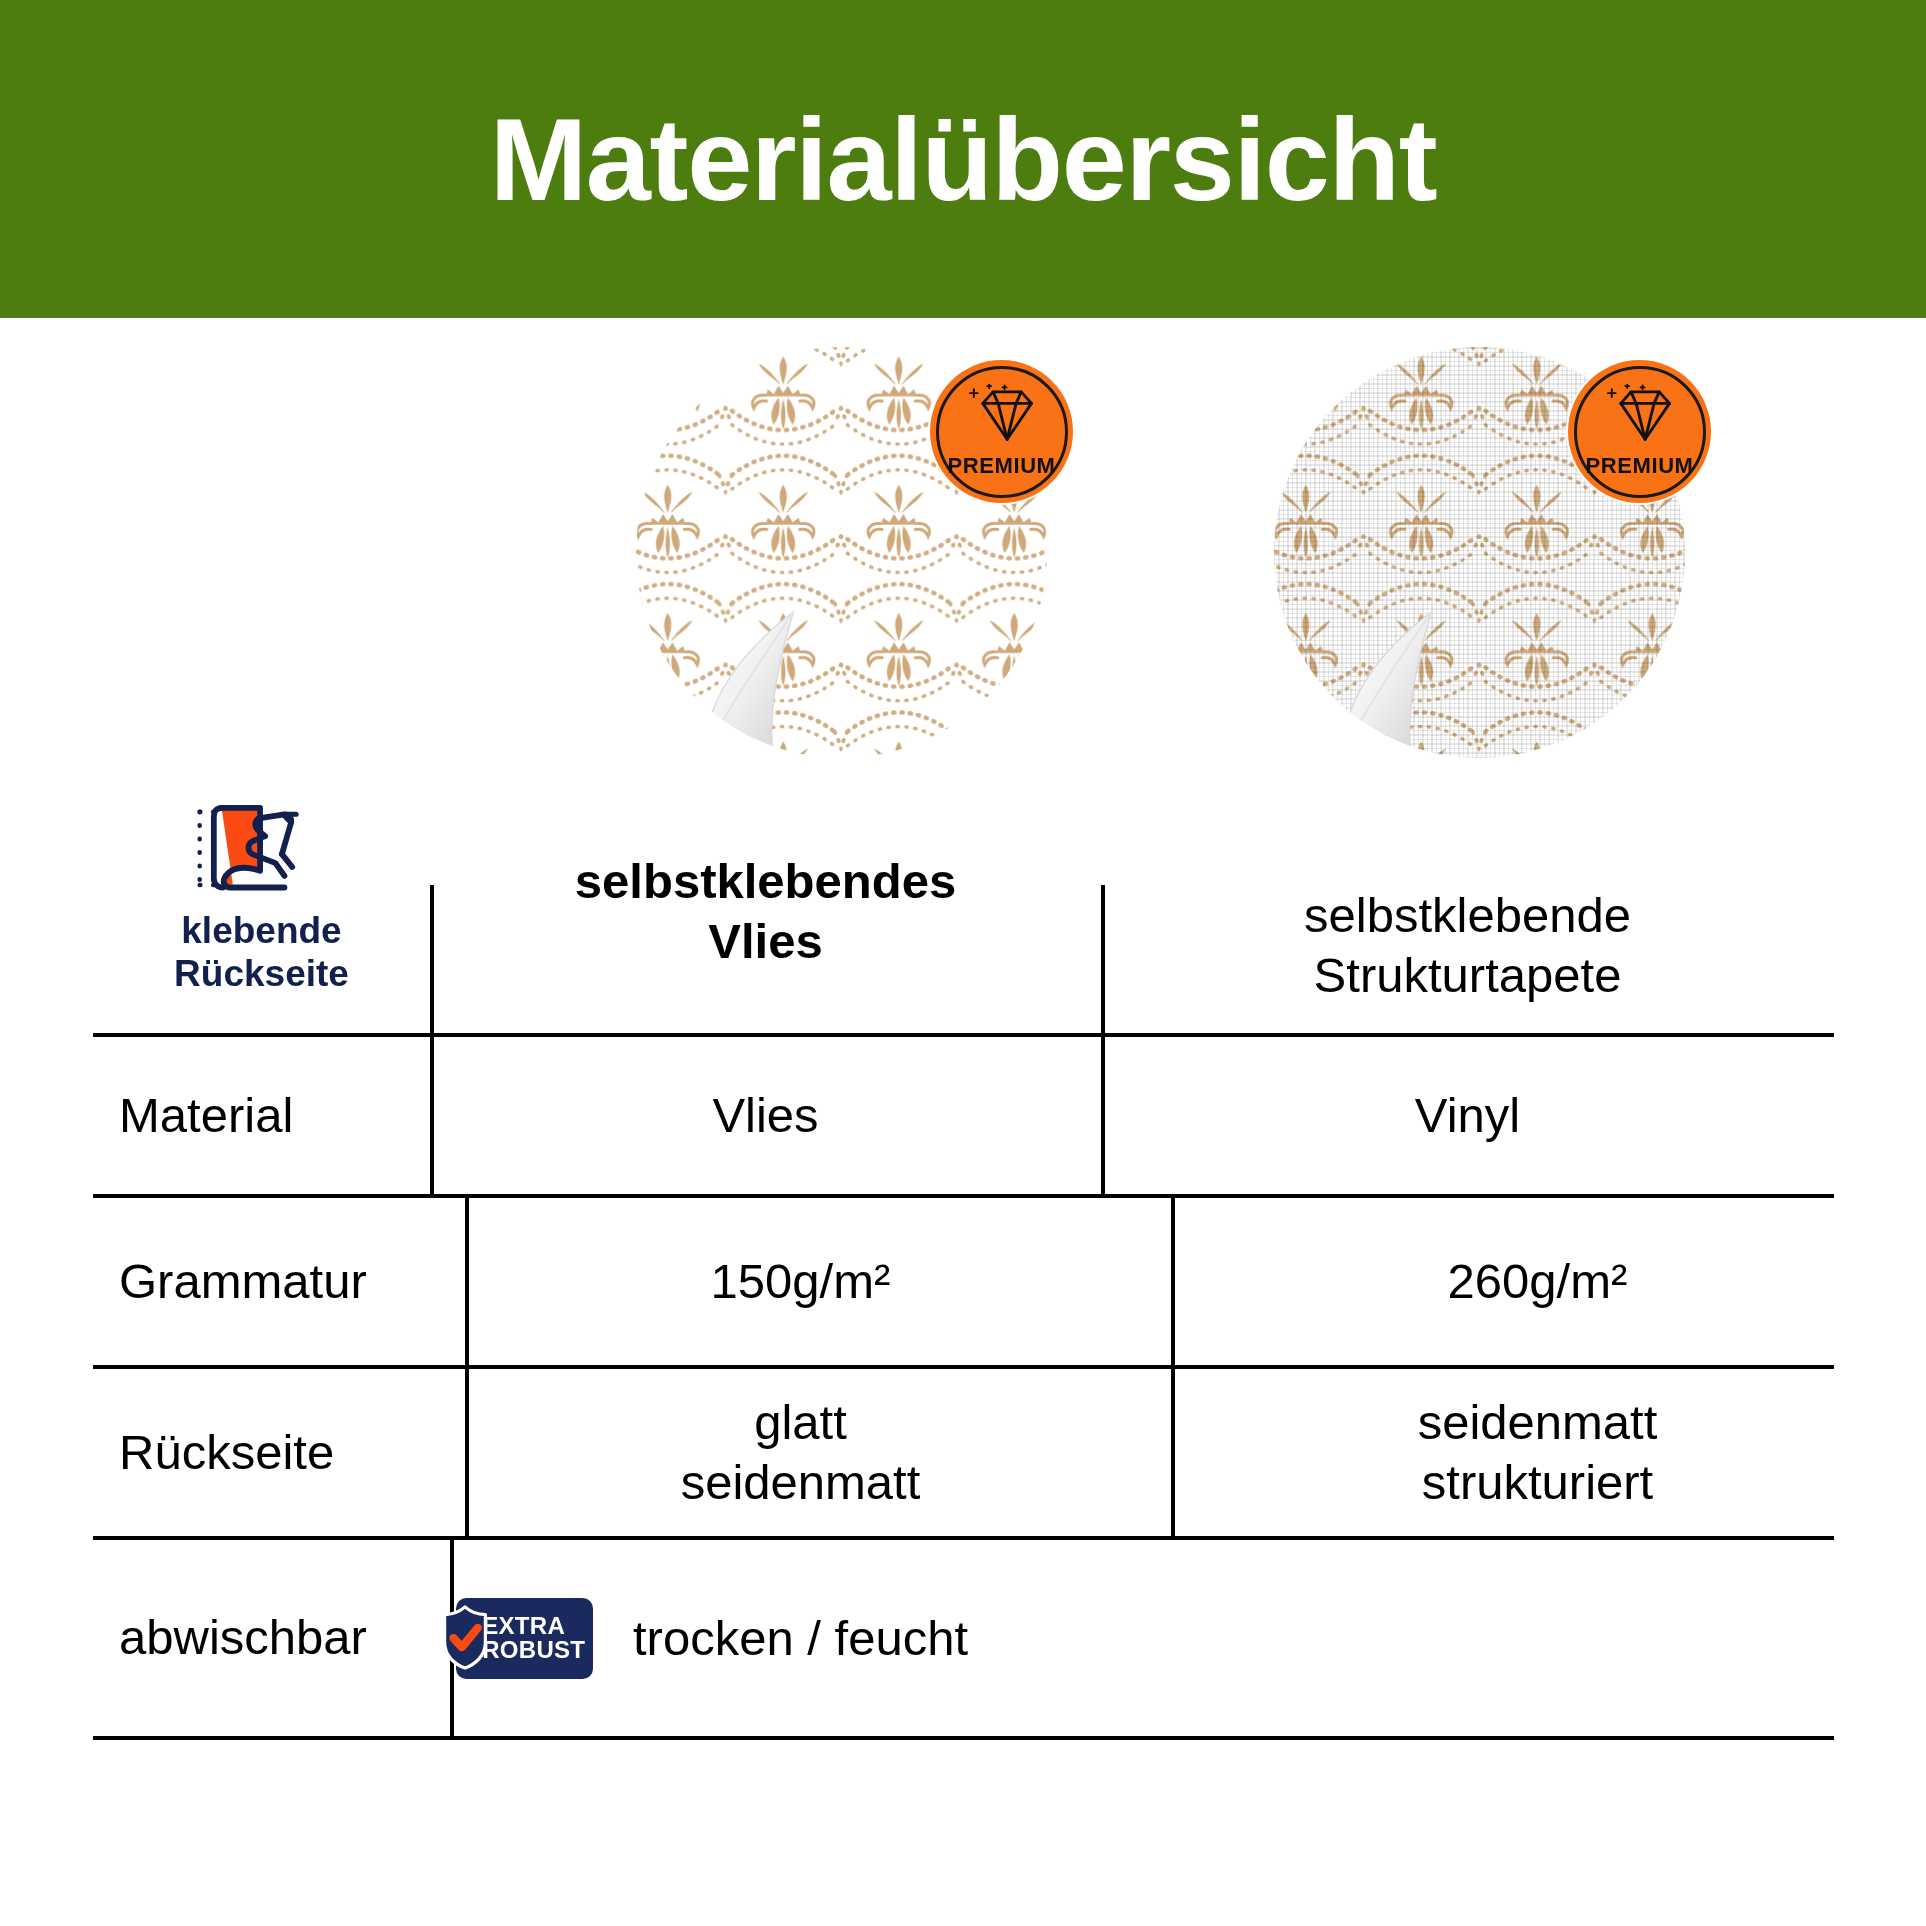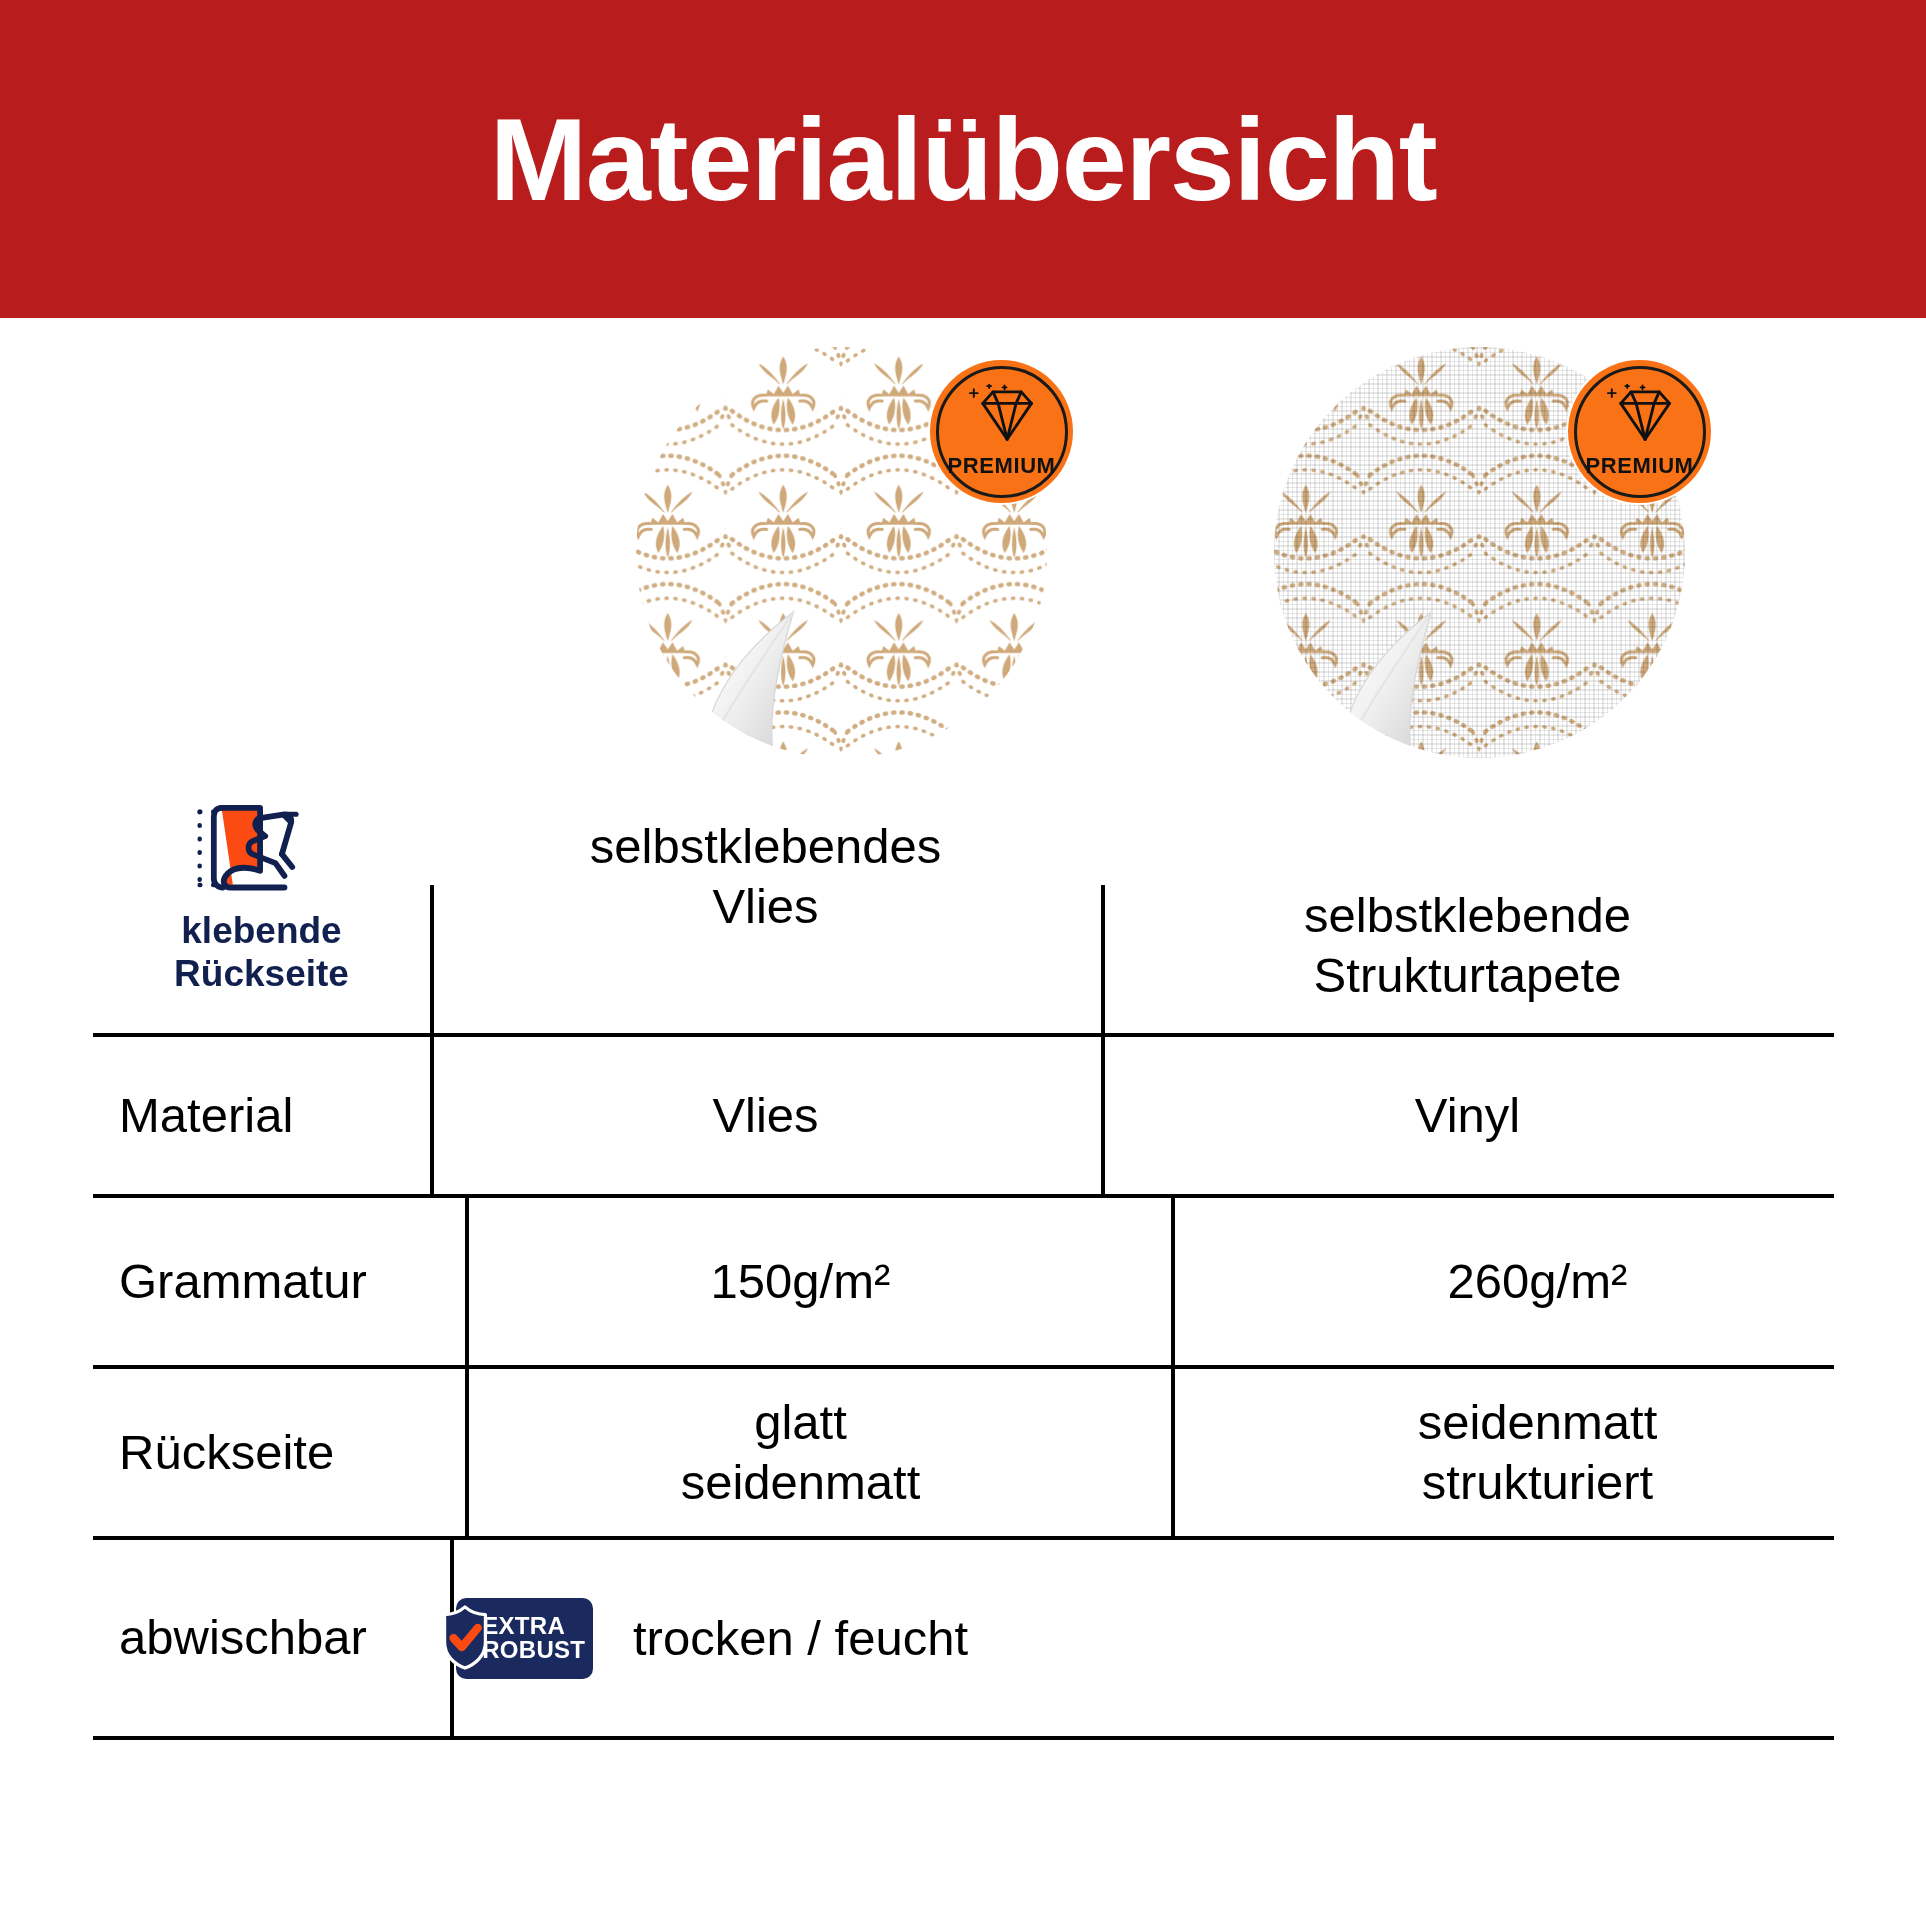--- a/index.html
+++ b/index.html
@@ -14,21 +14,21 @@
     overflow: hidden;
     position: relative;
   }
 
   
   .header-bar {
     position: absolute;
     left: 0; top: 0;
     width: 1926px;
     height: 318px;
-    background: #b91c1c;
+    background: #4d7c0f;
     display: flex;
     align-items: center;
     justify-content: center;
   }
   .header-title {
     color: #ffffff;
     font-size: 117px;
     font-weight: bold;
     letter-spacing: -1.3px;
     line-height: 1;
@@ -390,21 +390,21 @@
           <path d="M150 32 L160 42" fill="none" stroke="#11204e" stroke-width="9" stroke-linecap="round"></path>
           <path d="M152 30 L168 30" fill="none" stroke="#11204e" stroke-width="8" stroke-linecap="round"></path>
         </svg>
         <div class="sticky-label">
           <span>klebende</span><br>
           <span>Rückseite</span>
         </div>
       </div>
     </div>
     <div class="col-a">
-      <div class="cell" style="padding-top:96px; height:calc(100% - 96px); align-items:flex-end;">
+      <div class="cell" style="padding-top:96px; height:calc(100% - 96px); align-items:center;font-weight:bold;">
         <div>
           <div>selbstklebendes</div>
           <div>Vlies</div>
         </div>
       </div>
     </div>
     <div class="col-b">
       <div class="cell" style="padding-top:96px; height:calc(100% - 96px); align-items:flex-start;">
         <div>
           <div>selbstklebende</div>

